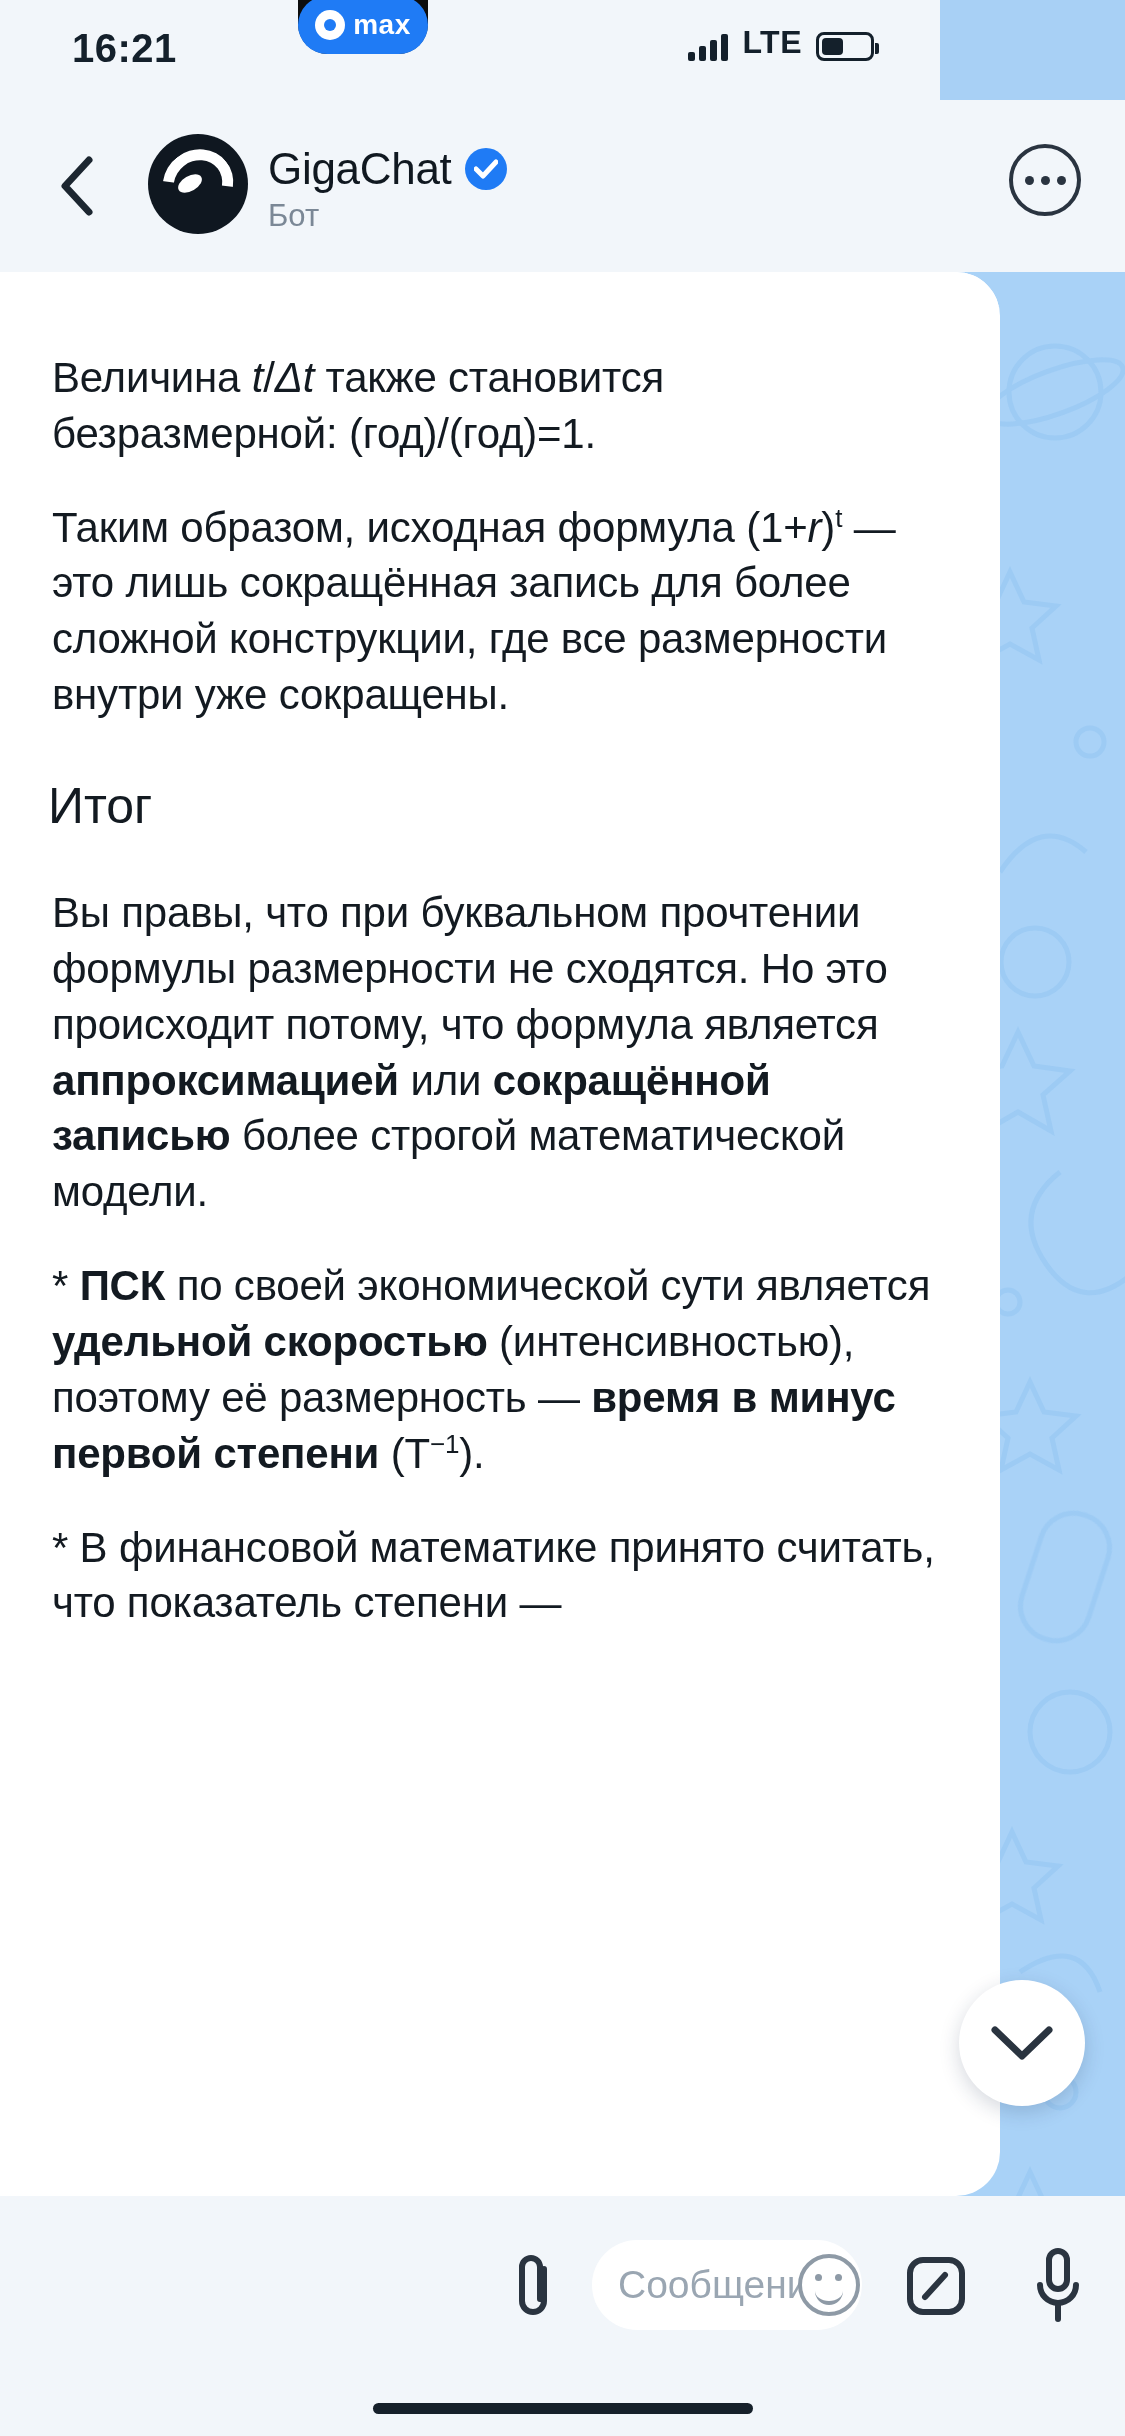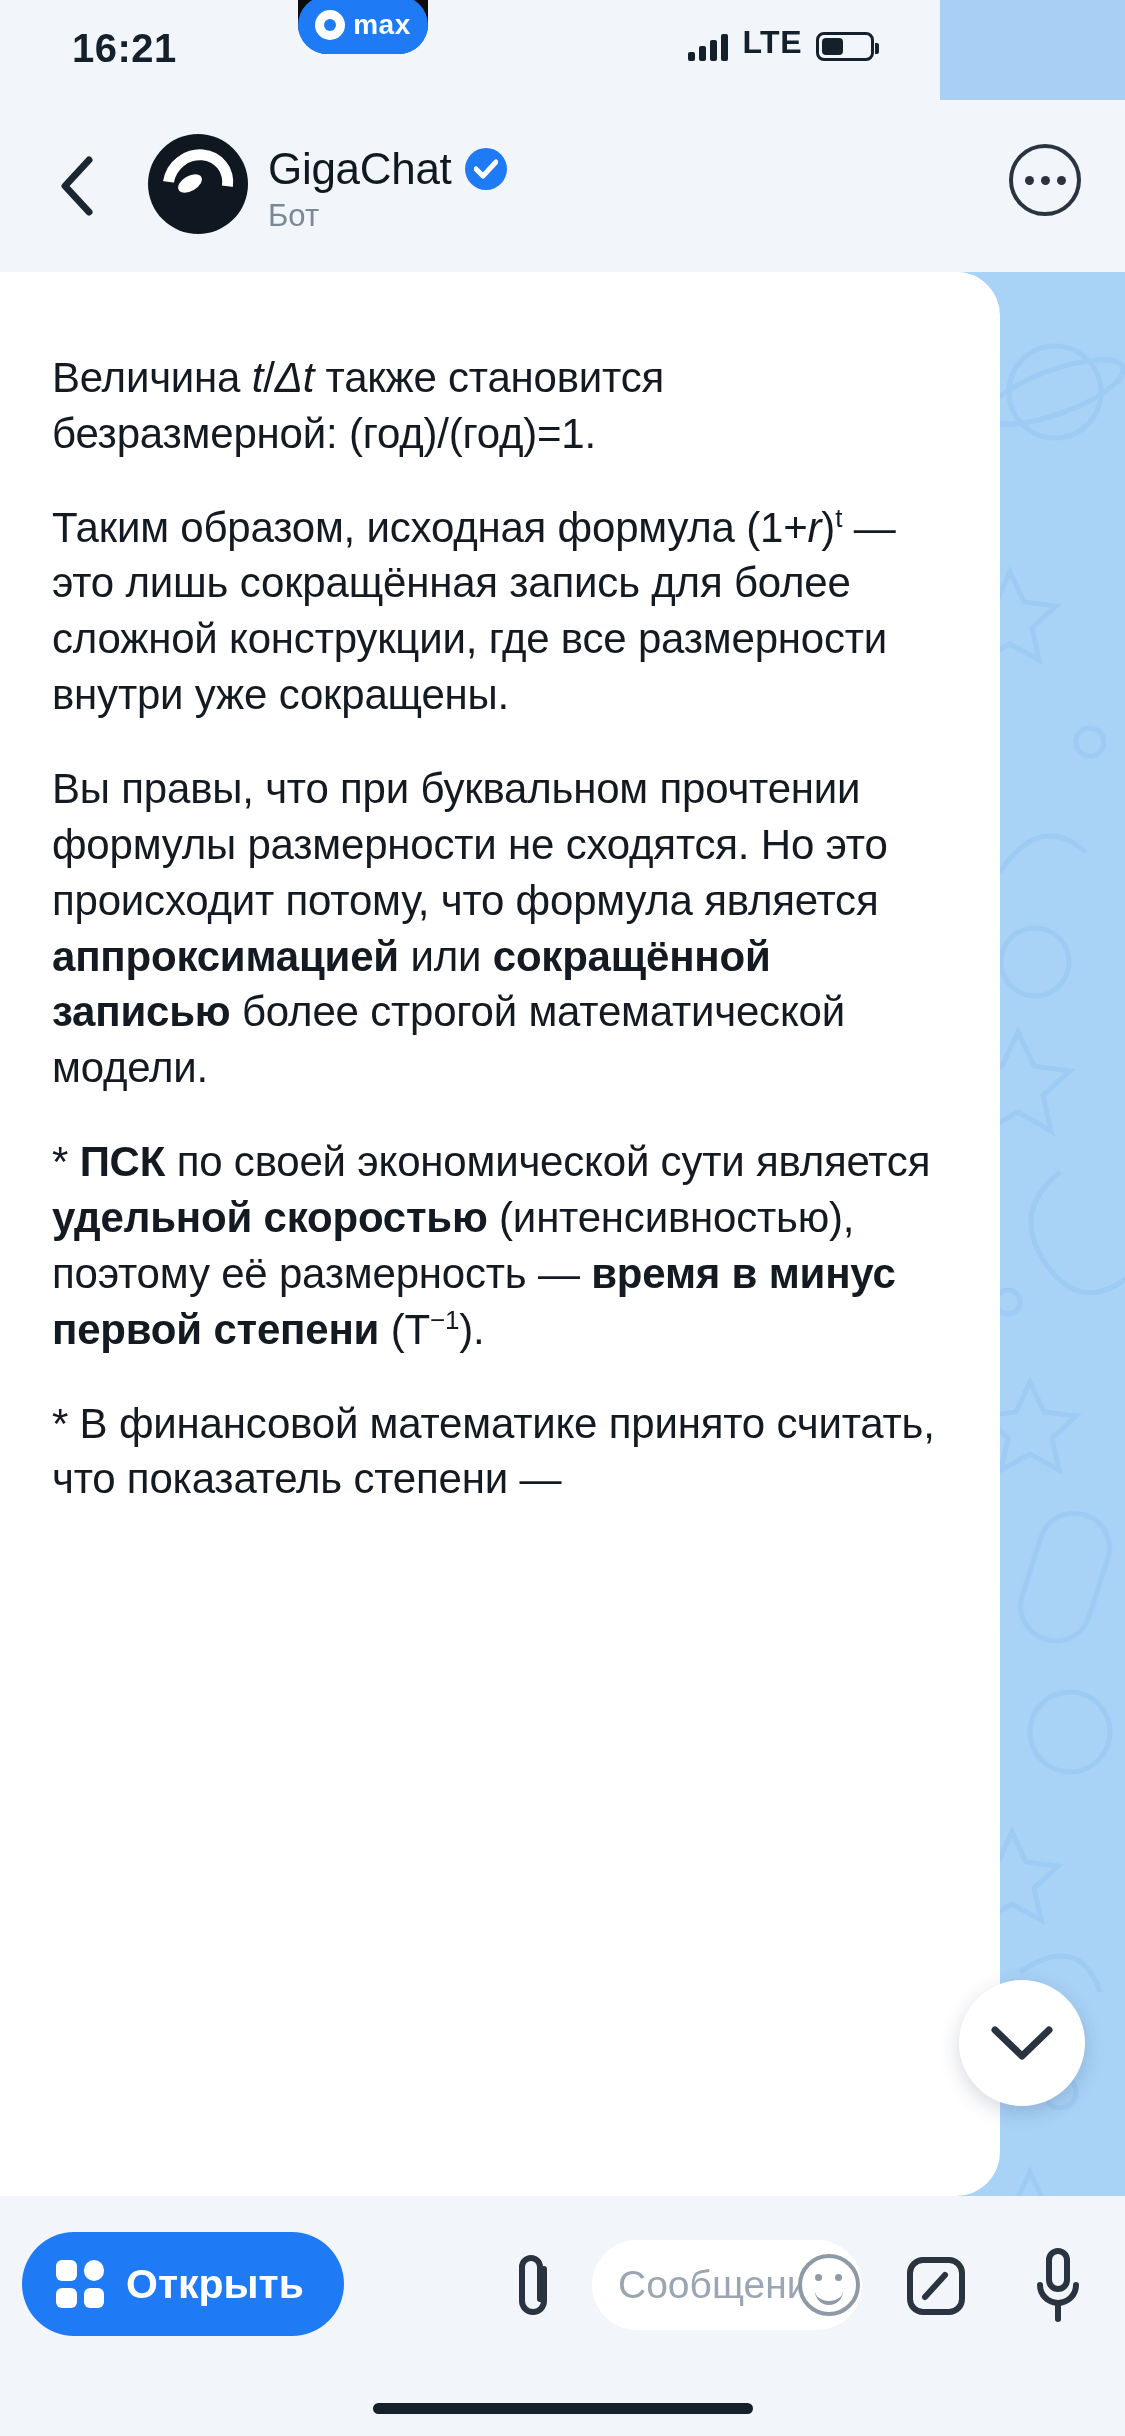--- a/index.html
+++ b/index.html
@@ -436,20 +436,21 @@
   <div class="bubble-msg">
     <div class="topfade"></div>
     <div class="msg-inner">
 
       <p class="clip-top">сложить +r·(t/Δt).</p>
 
       <p>Величина <i>t</i>/<i>Δt</i> также становится безразмерной: (год)/(год)=1.</p>
 
       <p><span>Таким образом, исходная формула </span>(1+<i>r</i>)<sup>t</sup><span> — это лишь сокращённая запись для более сложной конструкции, где все размерности внутри уже сокращены.</span></p>
 
+      <h2>Итог</h2>
 
       <p><span>Вы правы, что при буквальном прочтении формулы размерности не сходятся. Но это происходит потому, что формула является </span><b>аппроксимацией</b><span> или </span><b>сокращённой записью</b><span> более строгой математической модели.</span></p>
 
       <p><span>* </span><b>ПСК</b><span> по своей экономической сути является </span><b>удельной скоростью</b><span> (интенсивностью), поэтому её размерность — </span><b>время в минус первой степени</b><span> (T</span><sup>−1</sup><span>).</span></p>
 
       <p>* В финансовой математике принято считать, что показатель степени —</p>
     </div>
   </div>
 
   <div class="fab-down">
@@ -502,29 +503,20 @@
     <div class="nav-sub">Бот</div>
 
     <div class="nav-more">
       <i></i>
       <i></i>
       <i></i>
     </div>
   </div>
 
   <div class="inputbar">
-    <div class="open-btn">
-      <span class="grid-icon">
-          <i></i>
-          <i></i>
-          <i></i>
-          <i></i>
-        </span>
-      <span class="open-label">Открыть</span>
-    </div>
 
     <div class="clip-btn">
       <svg width="54" height="74" viewBox="0 0 54 74">
         <path d="M38 20 L38 52 a11 11 0 0 1 -22 0 L16 18 a9 9 0 0 1 18 0 L34 50" stroke="#2a3440" stroke-width="6" fill="none" stroke-linecap="round"></path>
       </svg>
     </div>
 
     <div class="msg-field">
       <span class="ph">Сообщение</span>
     </div>

